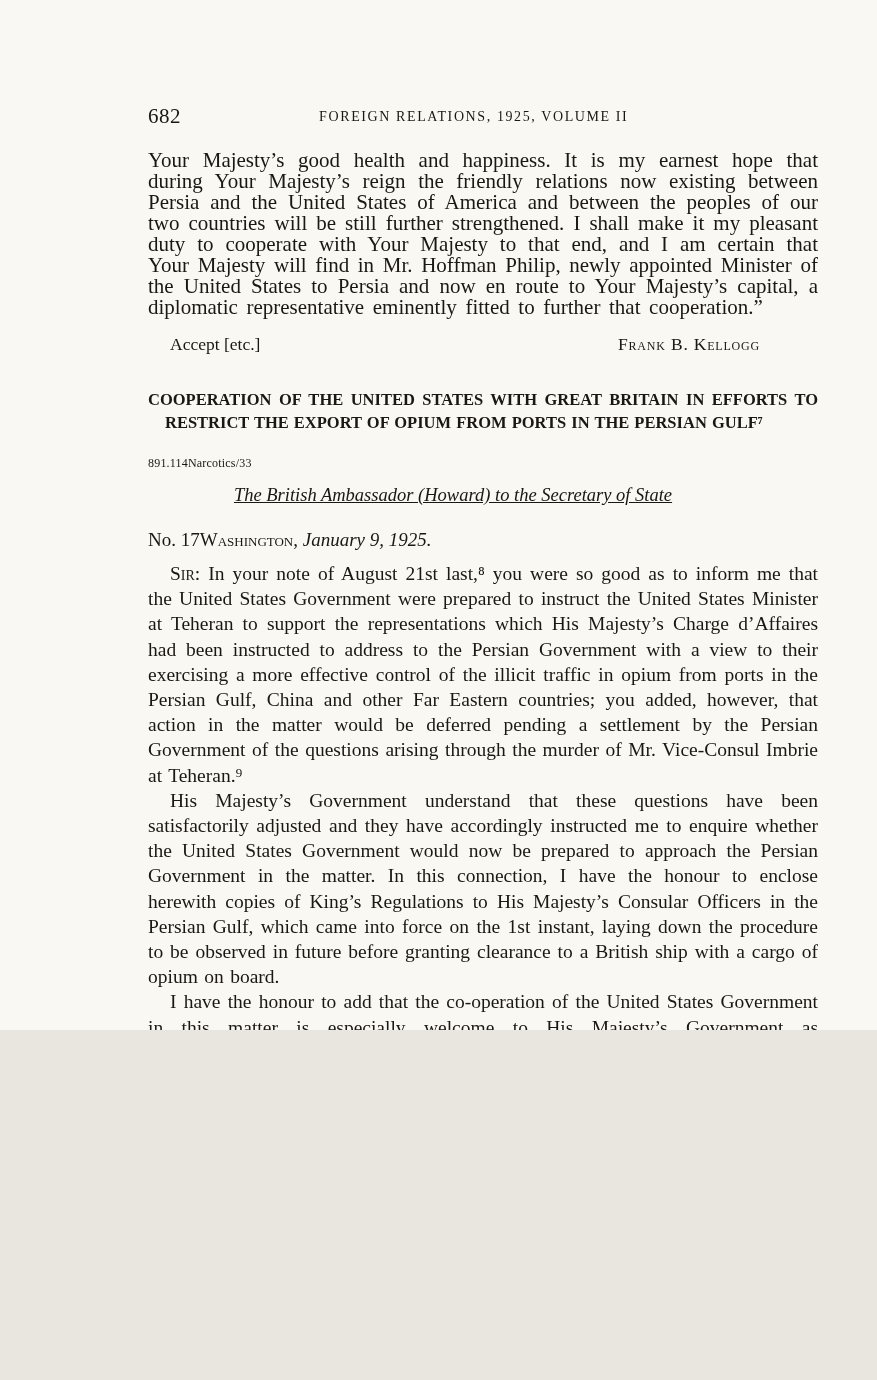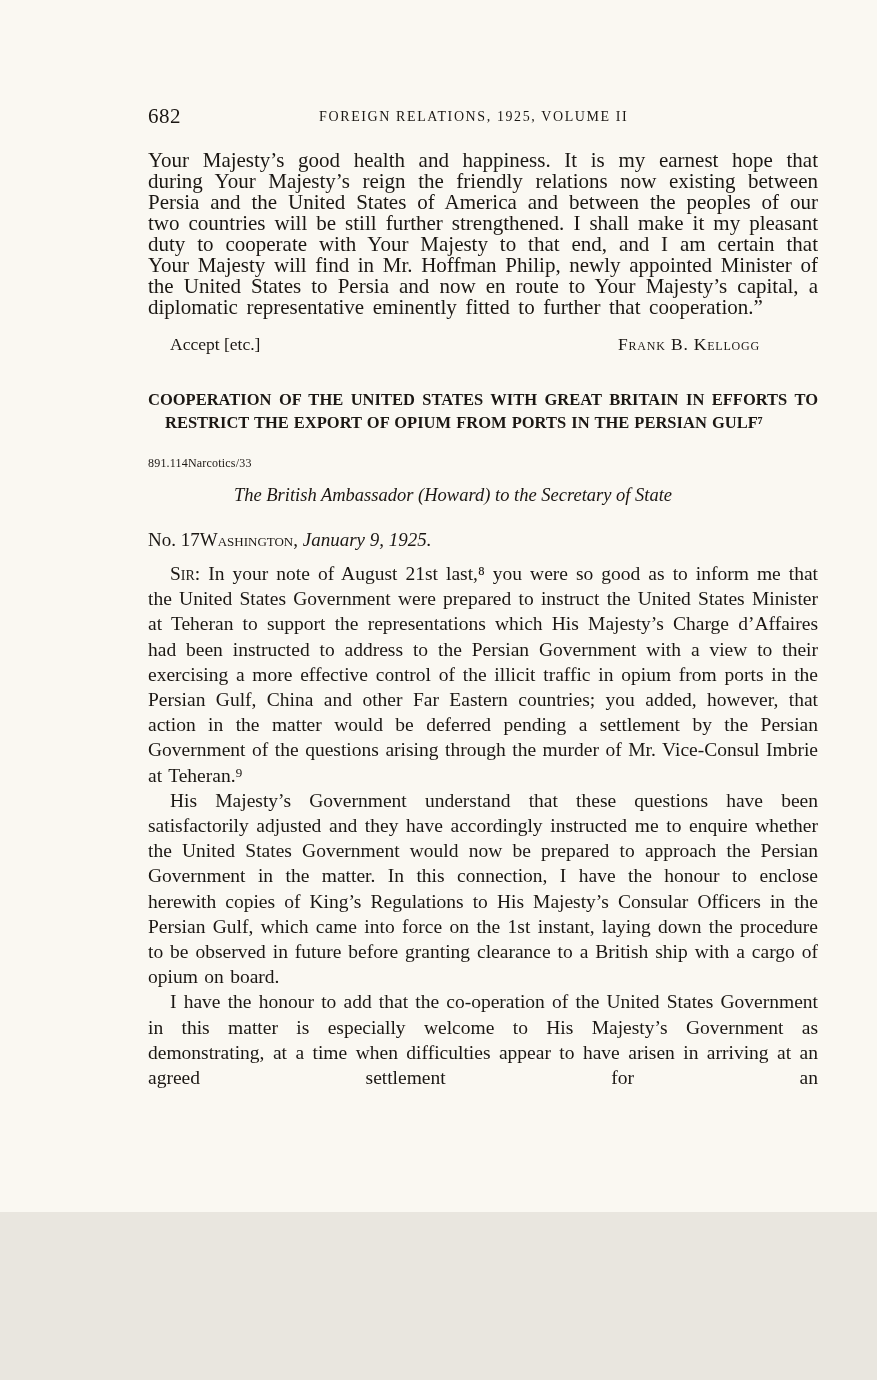--- a/index.html
+++ b/index.html
@@ -4,21 +4,21 @@
 <style>
   * { margin: 0; padding: 0; box-sizing: border-box; }
   html, body { width: 877px; }
   body {
     font-family: "Liberation Serif", "DejaVu Serif", serif;
     background: #e9e6df;
   }
   .page {
     position: relative;
     width: 877px;
-    height: 1212px;
+    height: 1030px;
     background: #faf8f2;
     color: #1b1713;
     overflow: hidden;
   }
   .content {
     position: absolute;
     left: 148px;
     top: 104px;
     width: 670px;
   }
@@ -77,20 +77,21 @@
     margin-top: 22px;
     font-size: 12px;
     letter-spacing: 0.2px;
   }
   .document-byline {
     margin-top: 14px;
     font-size: 18.5px;
     font-style: italic;
     text-align: center;
     padding-right: 60px;
+    text-decoration: underline;
   }
   .dateline-row {
     margin-top: 22px;
     display: flex;
     justify-content: flex-start;
     font-size: 19px;
     line-height: 24px;
   }
   .dateline { margin-right: 112px; white-space: nowrap; }
   .sc { font-variant: small-caps; }

